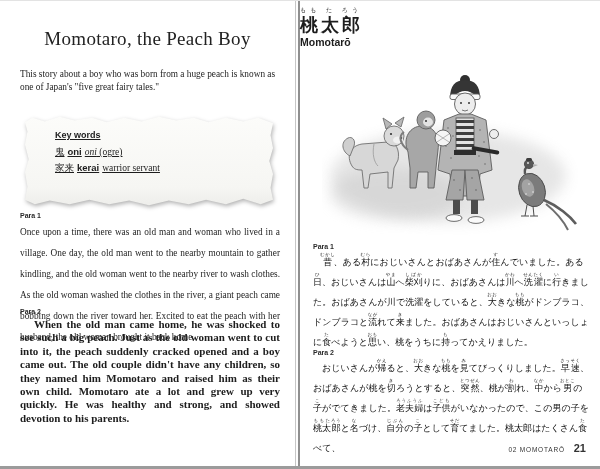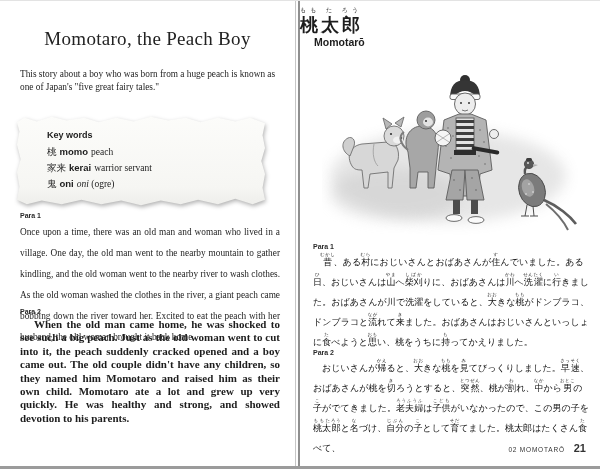--- a/index.html
+++ b/index.html
@@ -14,22 +14,22 @@
   .page-right { width:300px; }
   .spine { width:5px; height:100%; background:#fdfdfd;
            border-left:1px solid #c6c6c6; border-right:2px solid #8f8f8f; }
 
   
   .l-title { position:absolute; top:27px; left:0; width:100%; text-align:center;
              font-size:19px; letter-spacing:.3px; color:#222; font-weight:400; }
   .l-intro { position:absolute; top:67px; left:20px; width:260px;
              font-size:9.3px; line-height:13px; }
 
-  .kw-wrap { position:absolute; top:114px; left:17px; width:248px; height:92px;
-             filter:drop-shadow(1px 2px 2px rgba(0,0,0,.30)); }
+  .kw-wrap { position:absolute; top:114px; left:25px; width:248px; height:92px;
+             filter:drop-shadow(1px 2px 2px rgba(0,0,0,.30));text-decoration:underline; }
   .kw-box  { width:100%; height:100%;
              background:linear-gradient(180deg,#fcfcfa 0%,#f6f6f3 78%,#ededea 100%);
              clip-path:polygon(0% 8%,3% 3%,8% 7%,14% 2%,20% 6%,27% 3%,33% 8%,40% 3%,
                47% 7%,54% 2%,61% 6%,68% 3%,74% 8%,81% 3%,88% 7%,94% 3%,100% 9%,
                99% 22%,100% 36%,98.5% 50%,100% 64%,99% 79%,100% 92%,95% 97%,88% 91%,
                81% 97%,73% 92%,66% 97%,58% 93%,50% 98%,42% 93%,34% 97%,26% 92%,
                18% 97%,10% 93%,4% 97%,0% 92%,1% 78%,0% 62%,1.5% 48%,0% 32%,1% 18%);
              padding:15px 0 0 30px; }
   .kw-head { font-family:"Liberation Sans", sans-serif; font-weight:bold;
              font-size:9px; margin-bottom:4px; }
@@ -50,21 +50,21 @@
   .l-footer { position:absolute; top:439px; left:20px; font-size:7.5px;margin-top:28px; }
   .l-footer .pn { font-family:"Liberation Sans", sans-serif; font-weight:bold; margin-right:11px; }
   .l-footer .rt { font-style:italic; color:#333; }
 
   
   .r-titleblock { position:absolute; top:5px; left:0; width:100%; text-align:left; }
   .r-furigana { font-family:"Liberation Sans", sans-serif; font-size:6px;
                 letter-spacing:4px; color:#222; }
   .r-kanji { font-size:18px; font-weight:bold; letter-spacing:3px; line-height:20px; }
   .r-romaji { font-family:"Liberation Sans", sans-serif; font-weight:bold;
-              font-size:10.5px; margin-top:1px;padding-left:14px; }
+              font-size:10.5px; margin-top:1px; }
 
   .illo { position:absolute; top:71px; left:22px; width:256px; height:164px; }
 
   .r-p1-label { position:absolute; top:242px; left:13px; }
   .r-p2-label { position:absolute; top:348px; left:13px; }
   .jp-para { position:absolute; left:13px; width:276px;
              font-size:9px; line-height:20px; text-align:justify; color:#111; }
   .jp-p1 { top:251px; }
   .jp-p2 { top:357px; }
   ruby rt { font-size:4.5px; letter-spacing:.5px; color:#222; }
@@ -81,27 +81,24 @@
   <div class="page page-left">
 
     <h1 class="l-title">Momotaro, the Peach Boy</h1>
 
     <p class="l-intro">This story about a boy who was born from a huge peach is known as one of Japan's "five great fairy tales."</p>
 
     <div class="kw-wrap">
       <div class="kw-box">
         <div class="kw-head">Key words</div>
         <div class="kw-row">
-          <span class="kw-kanji">桃</span><span class="kw-romaji">momo</span><span class="kw-it"></span><span>peach</span>
+          <span class="kw-kanji">鬼</span><span class="kw-romaji">oni</span><span class="kw-it">oni</span><span> (ogre)</span>
         </div>
         <div class="kw-row">
           <span class="kw-kanji">家来</span><span class="kw-romaji">kerai</span><span class="kw-it"></span><span>warrior servant</span>
-        </div>
-        <div class="kw-row">
-          <span class="kw-kanji">鬼</span><span class="kw-romaji">oni</span><span class="kw-it">oni</span><span> (ogre)</span>
         </div>
       </div>
     </div>
 
     <div class="para-label l-p1-label">Para 1</div>
     <p class="l-p1">Once upon a time, there was an old man and woman who lived in a village. One day, the old man went to the nearby mountain to gather kindling, and the old woman went to the nearby river to wash clothes. As the old woman washed the clothes in the river, a giant peach came bobbing down the river toward her. Excited to eat the peach with her husband, the old woman brought it back home.</p>
 
     <div class="para-label l-p2-label">Para 2</div>
     <p class="l-p2">When the old man came home, he was shocked to see such a big peach. Just as the old woman went to cut into it, the peach suddenly cracked opened and a boy came out. The old couple didn't have any children, so they named him Momotaro and raised him as their own child. Momotaro ate a lot and grew up very quickly. He was healthy and strong, and showed devotion to his parents.</p>
 

